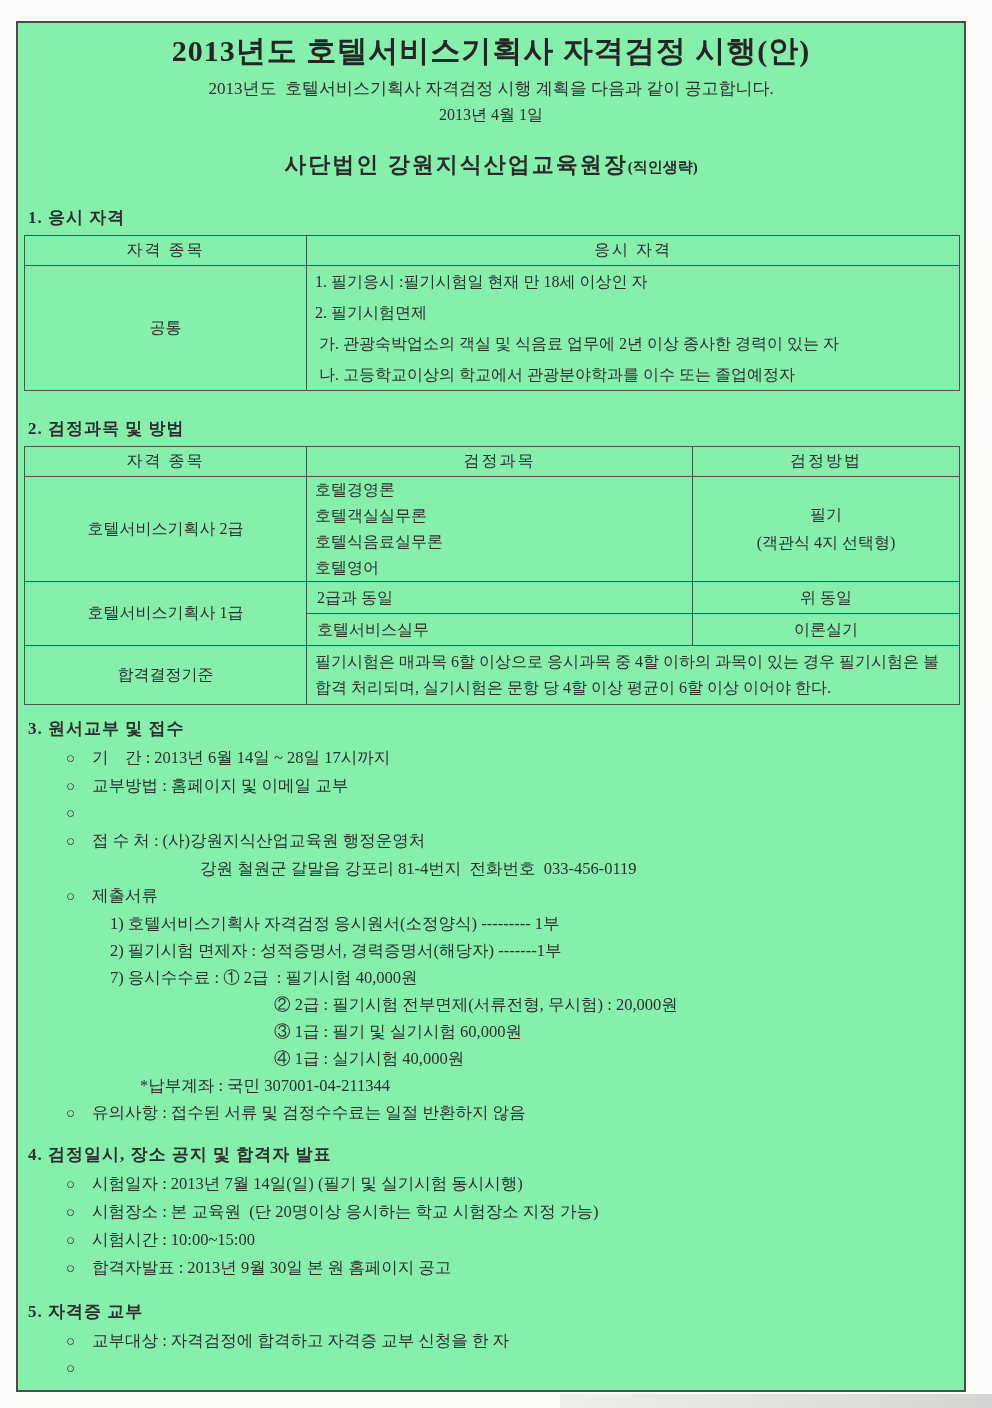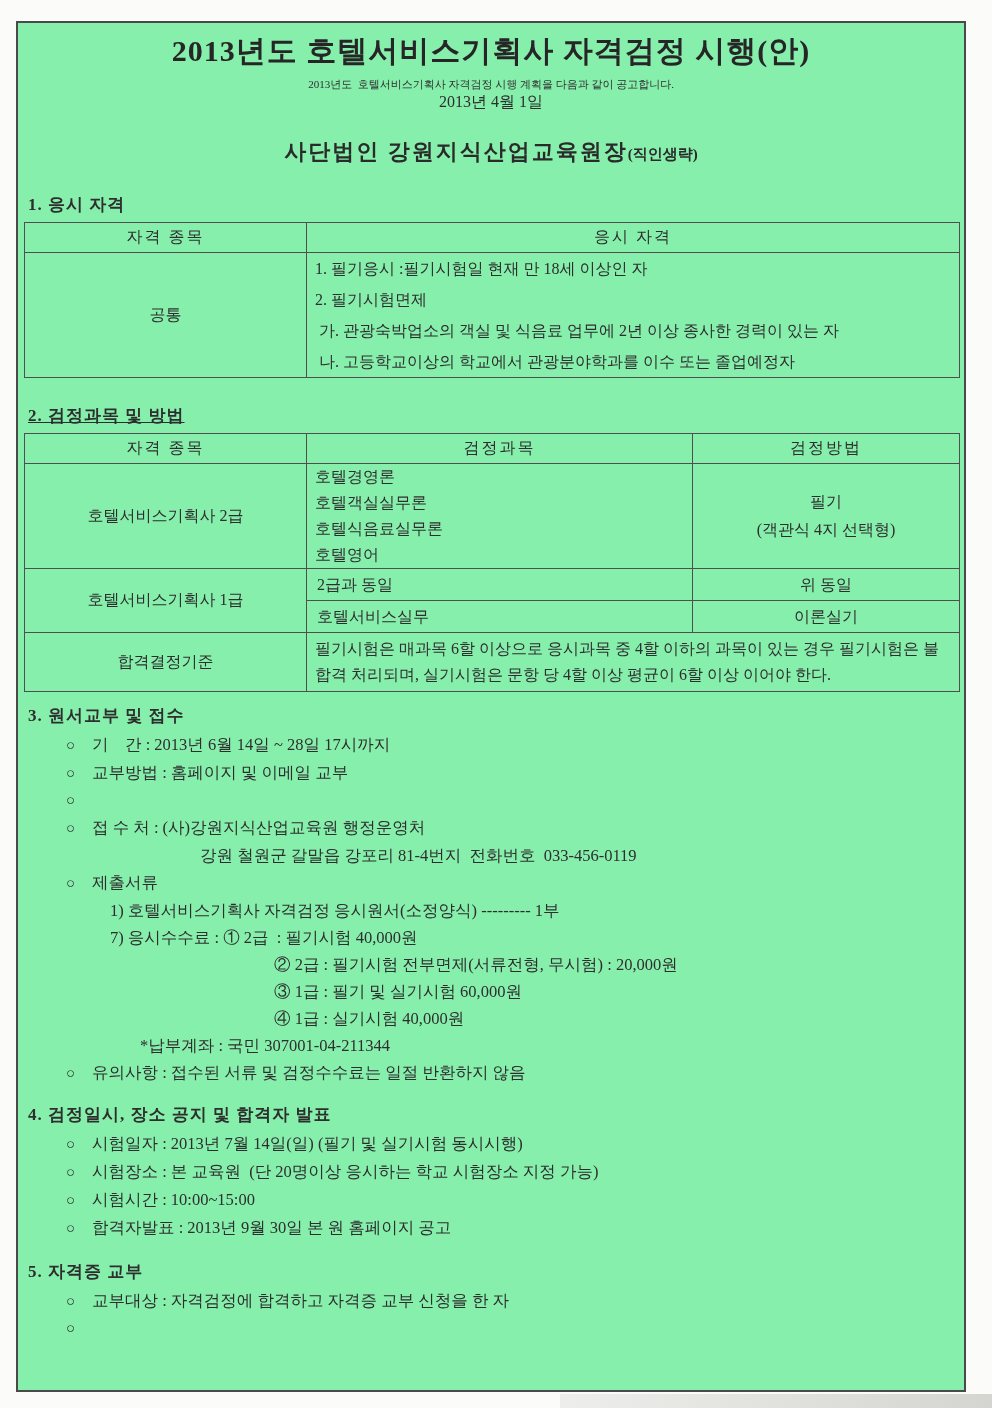--- a/index.html
+++ b/index.html
@@ -28,27 +28,28 @@
   .title {
     text-align: center;
     font-size: 30px;
     font-weight: bold;
     letter-spacing: 1px;
     margin-top: 2px;
     color: #262626;
   }
   .subtitle {
     text-align: center;
-    font-size: 11px;
+    font-size: 17px;
     margin-top: 5px;
     white-space: pre-wrap;
   }
   .pub-date {
     text-align: center;
     font-size: 16px;
+    margin-top: 5px;
   }
   .issuer-line {
     text-align: center;
     margin-top: 24px;
     font-size: 22px;
     font-weight: bold;
     letter-spacing: 2px;
     color: #2a2a2a;
   }
   .issuer-note {
@@ -56,21 +57,21 @@
     font-weight: bold;
     letter-spacing: 0;
   }
   .sec-heading {
     font-size: 17px;
     font-weight: bold;
     padding-left: 6px;
     letter-spacing: 1px;
   }
   .s1 { margin-top: 26px; }
-  .s2 { margin-top: 26px; text-decoration: underline; }
+  .s2 { margin-top: 26px; }
   .s3 { margin-top: 12px; }
   .s4 { margin-top: 16px; }
   .s5 { margin-top: 18px; }
   table {
     border-collapse: collapse;
     width: 936px;
     margin: 6px 0 0 2px;
     table-layout: fixed;
     font-size: 16px;
   }
@@ -219,20 +220,23 @@
         <span class="txt">강원 철원군 갈말읍 강포리 81-4번지  전화번호  033-456-0119</span>
       </div>
     <div class="line ind-item">
         <span class="bullet">○</span>
         <span class="txt">제출서류</span>
       </div>
     <div class="line ind-doc">
         <span class="txt">1) 호텔서비스기획사 자격검정 응시원서(소정양식) --------- 1부</span>
       </div>
     <div class="line ind-doc">
+        <span class="txt">2) 필기시험 면제자 : 성적증명서, 경력증명서(해당자) -------1부</span>
+      </div>
+    <div class="line ind-doc">
         <span class="txt">7) 응시수수료 : ① 2급  : 필기시험 40,000원</span>
       </div>
     <div class="line ind-fee">
         <span class="txt">② 2급 : 필기시험 전부면제(서류전형, 무시험) : 20,000원</span>
       </div>
     <div class="line ind-fee">
         <span class="txt">③ 1급 : 필기 및 실기시험 60,000원</span>
       </div>
     <div class="line ind-fee">
         <span class="txt">④ 1급 : 실기시험 40,000원</span>

